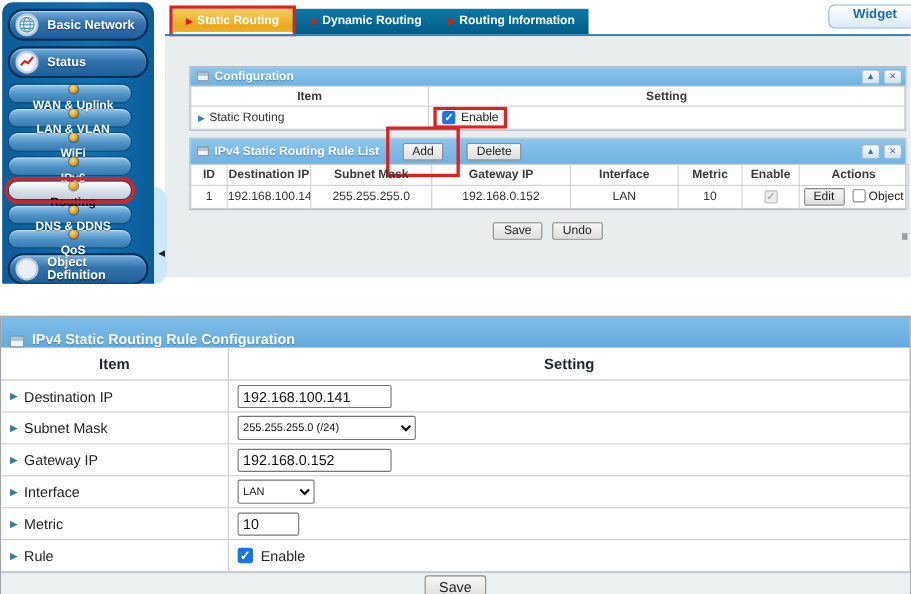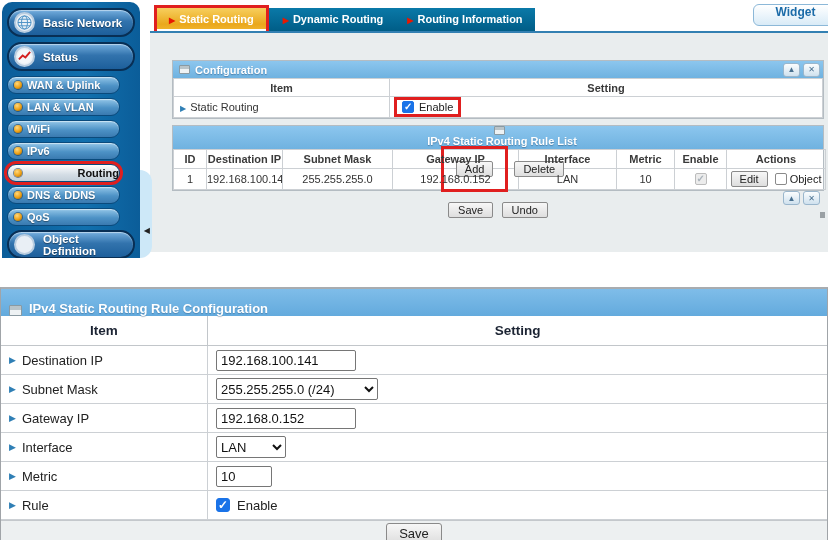--- a/index.html
+++ b/index.html
@@ -16,21 +16,21 @@
   .big-btn { height:29px; margin:0 5px 5px 5px; border-radius:15px;
              border:2px solid #082f55; display:flex; align-items:center; gap:8px; padding-left:5px;
              background:linear-gradient(#74aede,#3273ad 45%,#1d5f9b);
              box-shadow:inset 0 1px 1px rgba(255,255,255,.5); cursor:pointer; }
   .big-btn .blabel { color:#fff; font-size:11.5px; font-weight:bold; text-shadow:0 1px 1px rgba(0,0,0,.45); }
   .big-ic { width:21px; height:21px; border-radius:50%; background:#e9eff5;
             border:2px solid #b9cde0; display:flex; align-items:center; justify-content:center; flex:0 0 auto; }
   .pill { height:18px; margin:0 20px 4px 5px; border-radius:9px;
           border:1px solid #0a4a7c; display:flex; align-items:center; gap:5px; padding-left:6px;
           background:linear-gradient(#93c6e8,#4d92c6 55%,#3a7ab0);
-          box-shadow:inset 0 1px 1px rgba(255,255,255,.55); cursor:pointer; }
+          box-shadow:inset 0 1px 1px rgba(255,255,255,.55); cursor:pointer;flex-direction:column; }
   .pill .plabel { color:#fff; font-size:11px; font-weight:bold; text-shadow:0 1px 1px rgba(0,0,0,.4); }
   .pill.selected { background:linear-gradient(#ffffff,#d4dde5 60%,#c3cfd9); outline:3px solid #e01f1f;justify-content:space-between; }
   .pill.selected .plabel { color:#111; text-shadow:none; }
   .dot { width:8px; height:8px; border-radius:50%; flex:0 0 auto;
          background:radial-gradient(circle at 38% 32%, #ffd87d, #eda016 55%, #7d5306);
          box-shadow:0 0 0 1px rgba(10,40,70,.5); }
   .obj-btn { margin-top:2px; }
 
   .collapse-handle { position:absolute; left:136px; top:170px; width:16px; height:88px;
                      background:#cde8f8; border-radius:0 12px 12px 0; z-index:1; cursor:pointer; }
@@ -60,21 +60,21 @@
                 padding:0 3px 0 6px; }
   .ph-title { color:#fff; font-weight:bold; font-size:11px; text-shadow:0 1px 1px rgba(40,80,120,.5);
               margin-left:5px; }
   .win-icon { width:11px; height:9px; border:1px solid #8a9aa2; border-radius:1px;
               background:linear-gradient(#b9c4c9 0 45%, #eef2f4 45%); flex:0 0 auto; }
   .ph-btns { margin-left:auto; display:flex; gap:3px; }
   .ph-btn { width:17px; height:14px; border:1px solid #9ab6cc; border-radius:3px;
             background:linear-gradient(#fbfdfe,#cfe1ee); font-size:8px; color:#49708f;
             display:flex; align-items:center; justify-content:center; cursor:pointer; }
   .cfg-head { height:17px; }
-  .list-head { height:23px;flex-direction:column; }
+  .list-head { height:23px; }
 
   table { border-collapse:collapse; width:100%; table-layout:fixed; }
   td,th { border:1px solid #ccd0d4; font-size:11px; color:#333; overflow:hidden; white-space:nowrap; }
   th { font-weight:bold; color:#3a3a3a; text-align:center; }
   .cfg-table th { height:18px; }
   .cfg-table td { height:19px; }
   .cfg-item { width:216px; }
   .row-label { text-align:left; padding-left:6px; }
   .bullet { color:#2f7fb5; font-size:8px; margin-right:4px; }
   .list-table th { height:19px; }
@@ -120,21 +120,21 @@
   .bp-col-setting { flex:1; display:flex; align-items:center; justify-content:center;
                     font-size:13.5px; font-weight:bold; color:#1c2433; }
   .bp-row { display:flex; height:29px; border-bottom:1px solid #ccd0d4; }
   .bp-item { width:207px; border-right:1px solid #ccd0d4; display:flex; align-items:center;
              padding-left:8px; font-size:13px; color:#222; }
   .bp-item .bullet { font-size:9px; margin-right:6px; }
   .bp-setting { flex:1; display:flex; align-items:center; padding-left:8px; }
   .txt { height:21px; border:1px solid #767676; border-radius:2px; font-size:13px;
          font-family:"Liberation Sans",sans-serif; padding:0 4px; color:#111; }
   .w-ip { width:140px; }  .w-metric { width:56px; }
-  select { height:22px; border:1px solid #767676; border-radius:2px; font-size:13px;
+  select { height:22px; border:1px solid #767676; border-radius:2px; font-size:10px;
            font-family:"Liberation Sans",sans-serif; background:#fff; color:#111; }
   .w-subnet { width:162px; } .w-if { width:70px; }
   .bp-footer { height:24px; background:#edf0f1; border-top:1px solid #c4c8cc; text-align:center; }
   .bp-save { font-size:13px; padding:2px 12px; border-radius:3px; margin-top:2px; }
   .bp-cb-label { font-size:13px; color:#222; margin-left:7px; }
 </style>
 </head>
 <body>
 
 <div class="top-section">

